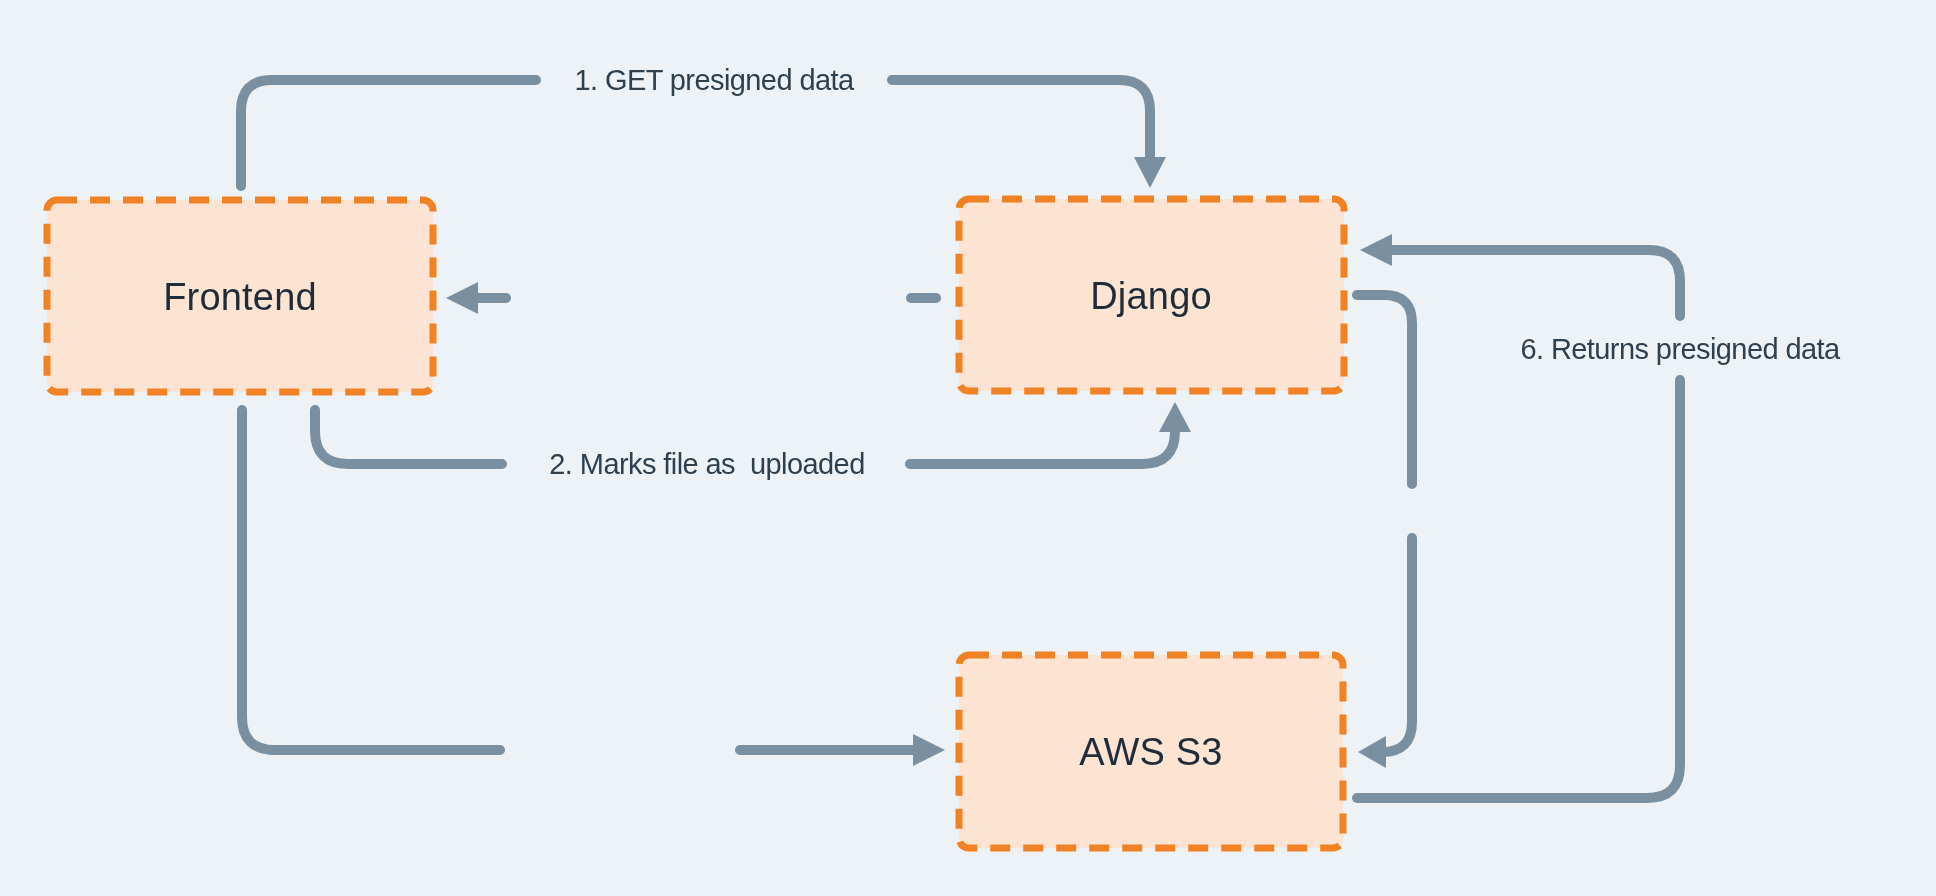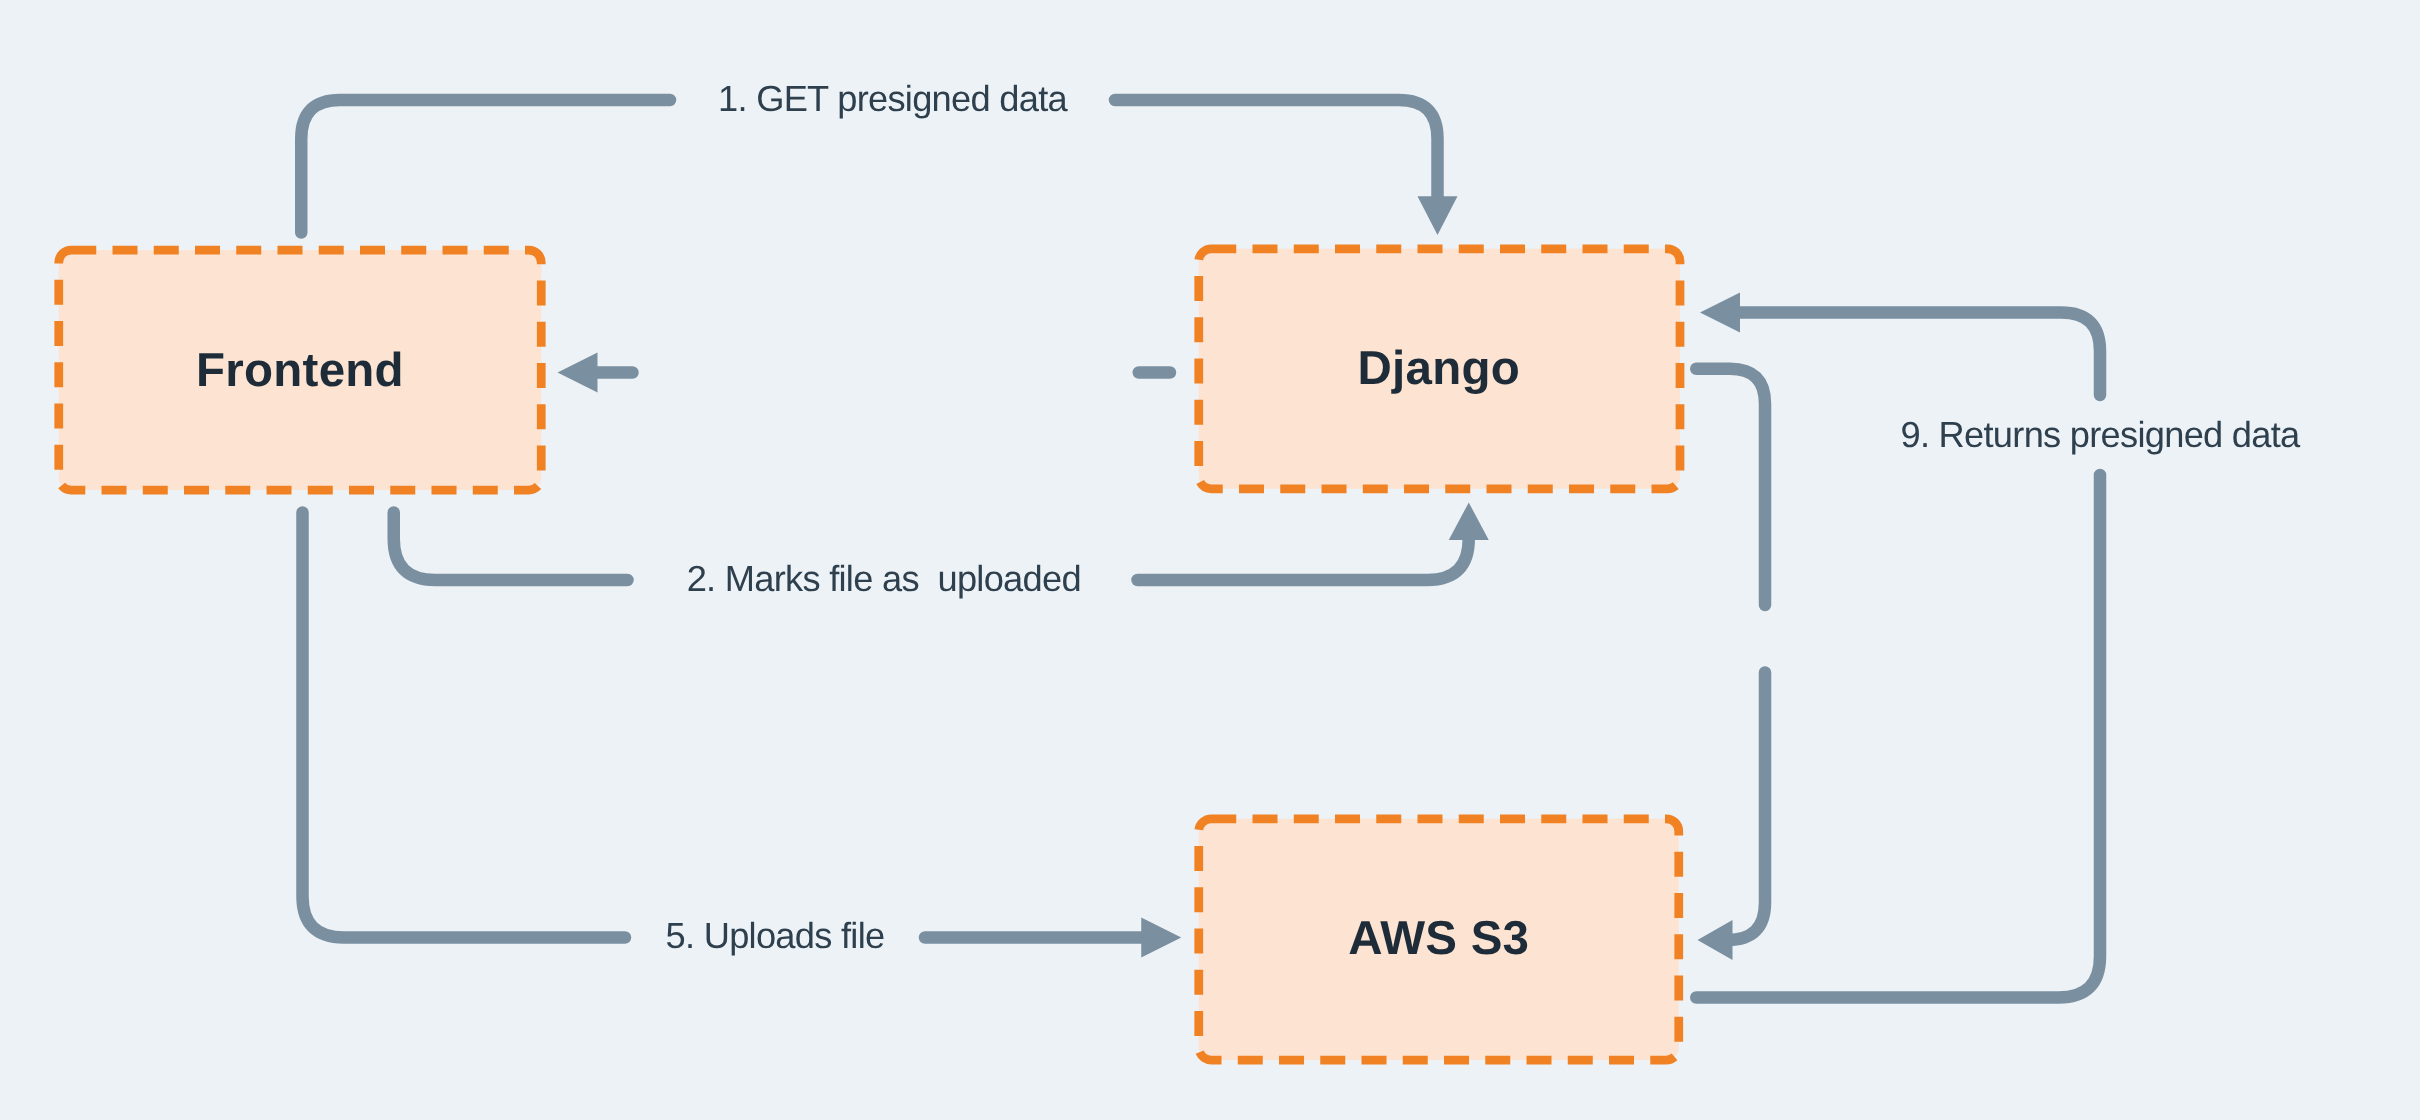--- a/index.html
+++ b/index.html
@@ -36,21 +36,20 @@
     stroke-width:7;
     stroke-dasharray:20 13;
   }
   .node-title{
     position:absolute;
     transform:translate(-50%,-50%);
     color:var(--node-text);
     font-size:38px;
     letter-spacing:0.2px;
     white-space:pre;
-    font-weight:bold;
   }
   .edge-label{
     position:absolute;
     transform:translate(-50%,-50%);
     color:var(--label-text);
     font-size:29px;
     letter-spacing:-0.02em;
     white-space:pre;
     background:var(--bg);
     padding:0 6px;
@@ -90,17 +89,16 @@
     <rect class="node-rect" x="47" y="200" width="386" height="192" rx="10"></rect>
     <rect class="node-rect" x="959" y="199" width="385" height="192" rx="10"></rect>
     <rect class="node-rect" x="959" y="655" width="384" height="193" rx="10"></rect>
   </svg>
 
   <div class="node-title" style="left:240px;top:297px">Frontend</div>
   <div class="node-title" style="left:1151px;top:296px">Django</div>
   <div class="node-title" style="left:1151px;top:752px">AWS S3</div>
 
   <div class="edge-label" style="left:714px;top:80px">1. GET presigned data</div>
-  <div class="edge-label" style="left:1680px;top:349px">9. Returns presigned data</div>
-  <div class="edge-label" style="left:620px;top:750px">5. Uploads file</div>
+  <div class="edge-label" style="left:1680px;top:349px">6. Returns presigned data</div>
   <div class="edge-label" style="left:707px;top:464px">2. Marks file as  uploaded</div>
 
 </div>
 
 </body></html>

